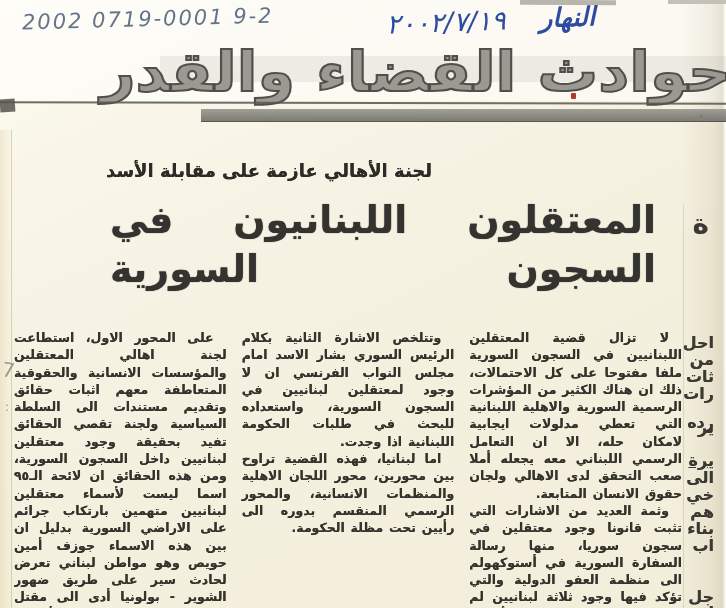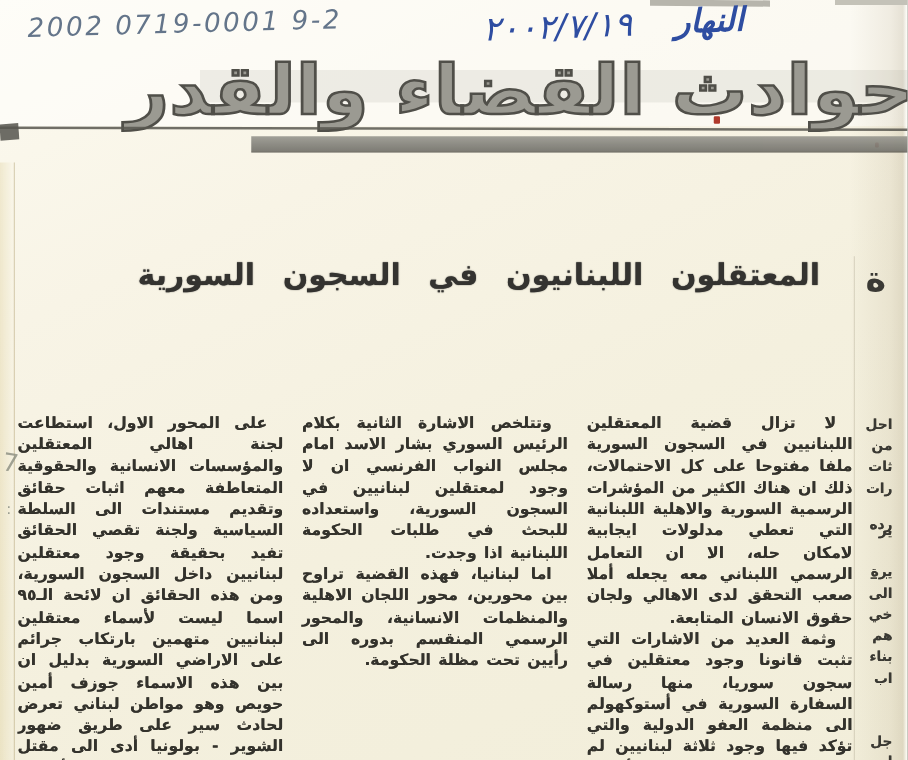--- a/index.html
+++ b/index.html
@@ -53,41 +53,41 @@
   }
 
   
   .kicker {
     position:absolute; top:160px; left:150px; width:282px; text-align:center;
     direction:rtl; font-size:18px; font-weight:bold; color:#2c2b27; white-space:nowrap;
     text-shadow:0 0 .6px #2c2b27;
   }
   .headline { position:absolute; top:196px; right:70px; width:546px; direction:rtl; }
   .headline .hl {
-    font-size:24px; line-height:49px; font-weight:bold; color:#343330;
+    font-size:38px; line-height:49px; font-weight:bold; color:#343330;
     text-align:justify; text-align-last:justify; text-shadow:0 0 1px #45443f;
   }
 
   
   .cols {
     position:absolute; top:329px; left:14px; width:668px; height:279px; overflow:hidden;
     direction:rtl; display:flex; gap:15px;
   }
   .col { flex:1 1 0; }
   .para {
     font-size:12.5px; line-height:17.3px; font-weight:700; color:#33322c;
     text-align:justify; word-spacing:1.5px; text-shadow:0 0 .4px rgba(45,42,34,.75);
   }
   .para.indent { text-indent:13px; }
 
   
   .edge-ta { position:absolute; top:207px; right:17px; font-size:28px; font-weight:bold; color:#3a3934; direction:rtl; }
   .edge-strip { position:absolute; top:330px; right:3px; width:36px; height:278px; direction:rtl; }
   .edge-strip span {
-    position:absolute; right:9px; font-size:11px; font-weight:700; color:#3a3933;
+    position:absolute; right:9px; font-size:16px; font-weight:700; color:#3a3933;
     white-space:nowrap; text-shadow:0 0 .4px rgba(45,42,34,.7);
   }
   .crease { position:absolute; top:205px; right:42px; width:1px; height:403px; background:rgba(110,98,70,.18); }
 </style>
 </head>
 <body>
 
 <div class="scan">
   <div class="top-band"></div>
   <div class="shade-right"></div>
@@ -106,20 +106,21 @@
   <div class="hand-date">
     <span class="d">٢٠٠٢/٧/١٩</span>
     <span class="n">النهار</span>
   </div>
 
   <div class="banner-band"></div>
   <div class="banner">حوادث القضاء والقدر</div>
   <div class="rule-thin"></div>
   <div class="rule-thick"></div>
 
+  <div class="kicker">لجنة الأهالي عازمة على مقابلة الأسد</div>
 
   <div class="headline">
     <div class="hl">المعتقلون اللبنانيون في السجون السورية</div>
   </div>
 
   <div class="cols" id="cols">
       <div class="col">
         <p class="para indent">لا تزال قضية المعتقلين اللبنانيين في السجون السورية ملفا مفتوحا على كل الاحتمالات، ذلك ان هناك الكثير من المؤشرات الرسمية السورية والاهلية اللبنانية التي تعطي مدلولات ايجابية لامكان حله، الا ان التعامل الرسمي اللبناني معه يجعله أملا صعب التحقق لدى الاهالي ولجان حقوق الانسان المتابعة.</p>
         <p class="para indent">وثمة العديد من الاشارات التي تثبت قانونا وجود معتقلين في سجون سوريا، منها رسالة السفارة السورية في أستوكهولم الى منظمة العفو الدولية والتي تؤكد فيها وجود ثلاثة لبنانيين لم يذكروا في اللائحة التي أعلنها المدعي العام التمييزي القاضي</p>
       </div>

